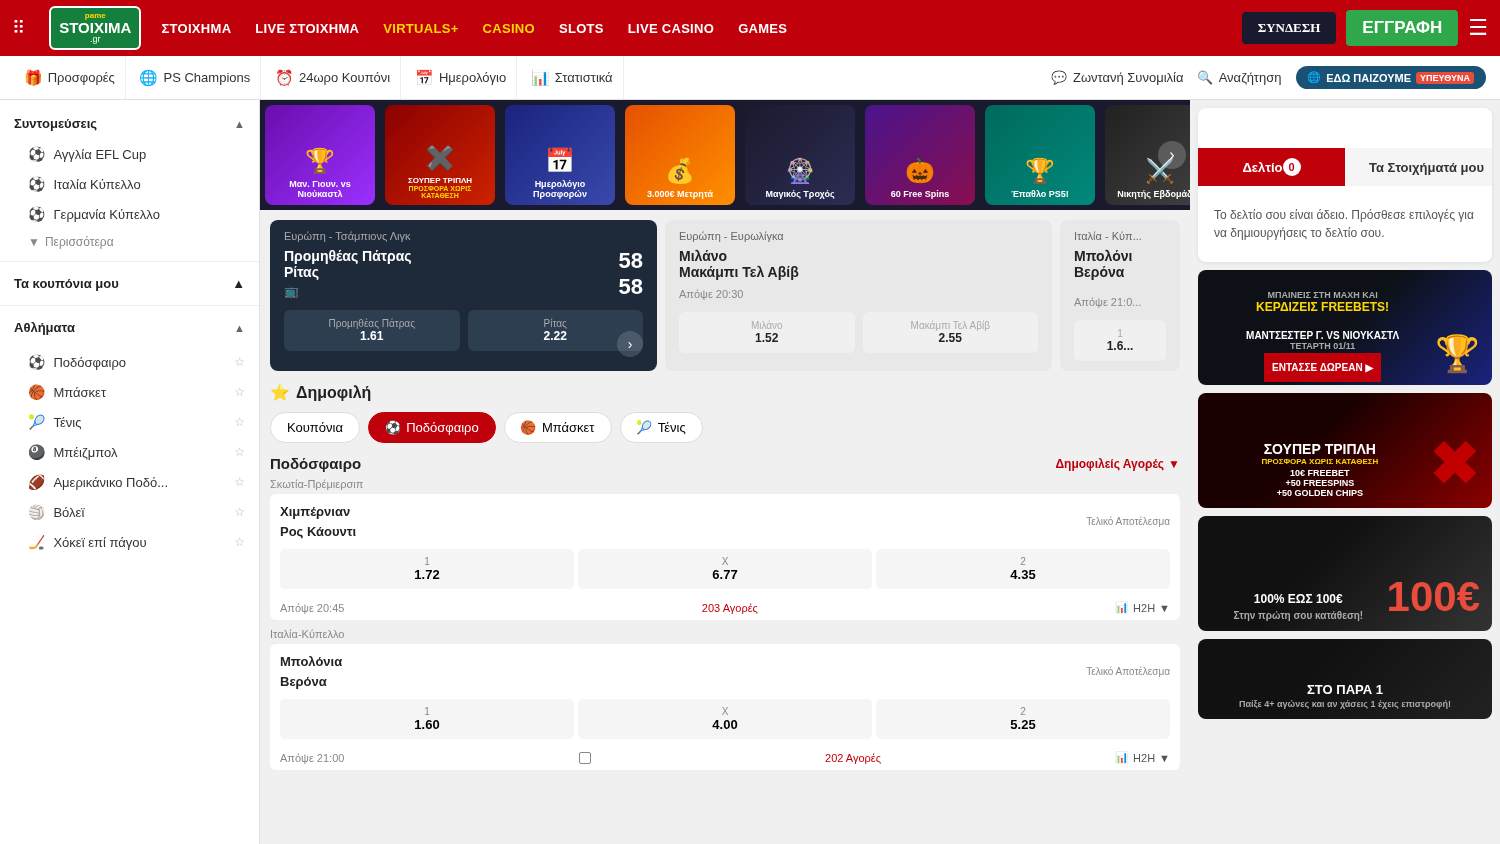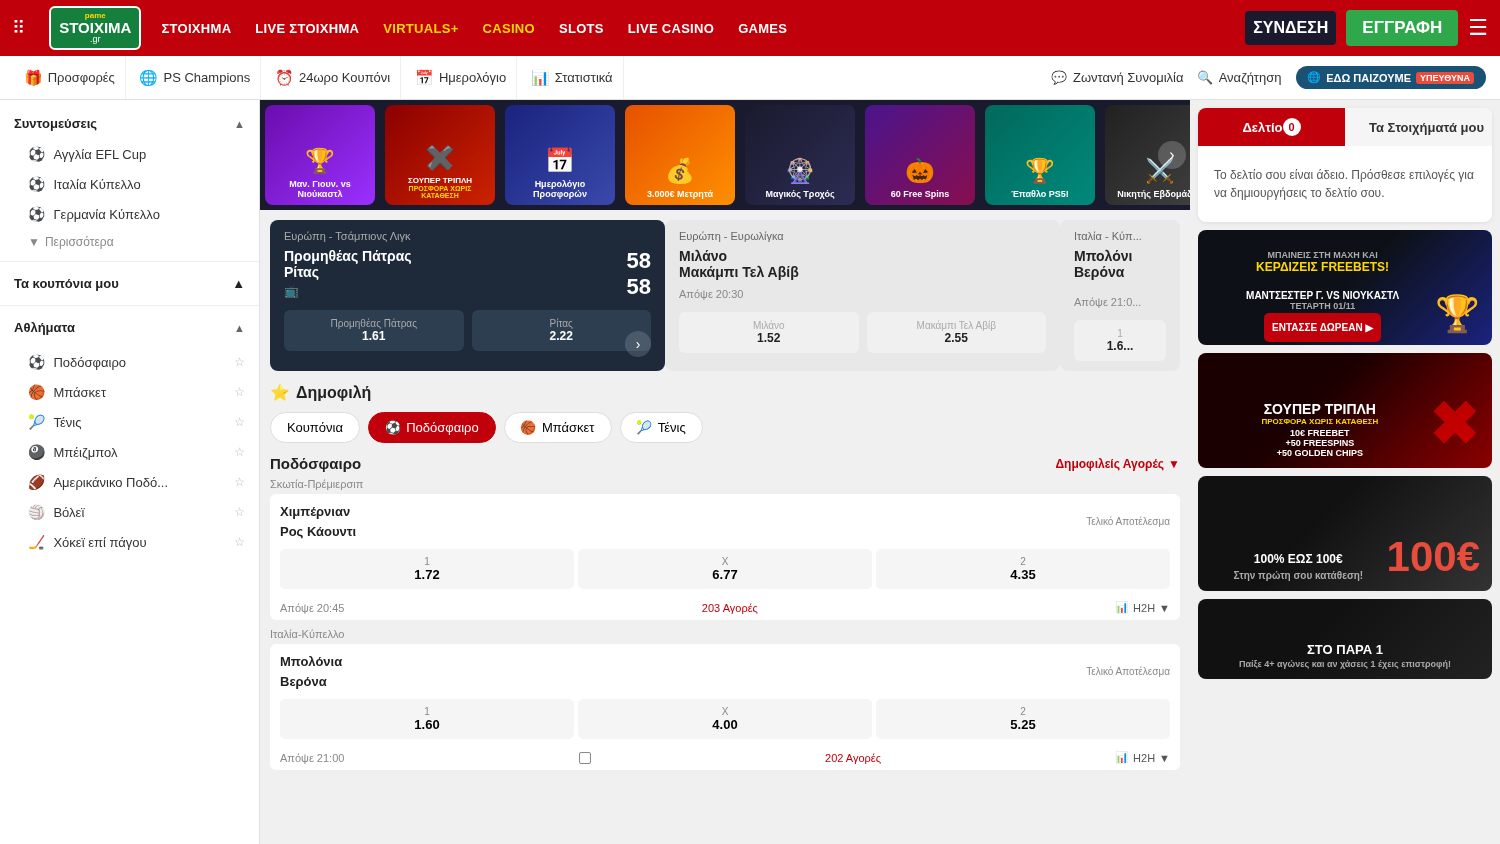--- a/index.html
+++ b/index.html
@@ -52,24 +52,25 @@
     .nav-right {
       display: flex;
       align-items: center;
       gap: 10px;
     }
     .btn-syndeseis {
       background: #1a1a2e;
       color: #fff;
       border: none;
       border-radius: 4px;
-      padding: 8px 8px;
-      font-weight: 700;
-      font-size: 16px;
-      cursor: pointer;
+      padding: 8px 16px;
+      font-weight: 700;
+      font-size: 13px;
+      cursor: pointer;
+      font-family: Liberation Serif, serif;
     }
     .btn-eggrafis {
       background: #2ea84b;
       color: #fff;
       border: none;
       border-radius: 4px;
       padding: 8px 16px;
       font-weight: 700;
       font-size: 17px;
       cursor: pointer;
@@ -280,20 +281,21 @@
       gap: 0;
       padding: 10px 10px 0 10px;
       overflow: hidden;
     }
     .live-card {
       background: #1e2a3a;
       border-radius: 8px;
       color: #fff;
       flex: 1;
       min-width: 0;
+      margin-right: 8px;
       padding: 10px 14px;
       position: relative;
     }
     .live-card:last-child { margin-right: 0; }
     .live-card-league {
       font-size: 11px;
       color: #aaa;
       margin-bottom: 6px;
     }
     .live-card-teams {
@@ -483,20 +485,21 @@
       padding: 10px 8px;
       text-align: center;
       font-weight: 700;
       font-size: 13px;
       cursor: pointer;
       background: #c0000a;
       color: #fff;
       display: flex;
       align-items: center;
       justify-content: center;
+      margin-top: 40px;
     }
     .betslip-tab.inactive {
       background: #f5f5f5;
       color: #333;
       justify-content: flex-end;
     }
     .betslip-badge {
       background: #fff;
       color: #c0000a;
       border-radius: 50%;
@@ -936,21 +939,21 @@
     </div>
 
     <div class="ad-banner ps-champ" style="position:relative;height:115px;background:linear-gradient(135deg,#0d1117 50%,#1a237e 100%);">
       <div class="ad-banner-inner">
         <div style="flex:1;">
           <div style="font-size:9px;color:#aaa;">ΜΠΑΙΝΕΙΣ ΣΤΗ ΜΑΧΗ ΚΑΙ</div>
           <div style="font-size:12px;font-weight:900;color:#ffd700;">ΚΕΡΔΙΖΕΙΣ FREEBETS!</div>
           <div style="font-size:10px;color:#fff;margin-top:16px;">ΜΑΝΤΣΕΣΤΕΡ Γ. VS ΝΙΟΥΚΑΣΤΛ</div>
           <div style="font-size:9px;color:#aaa;">ΤΕΤΑΡΤΗ 01/11</div>
           <div style="margin-top:6px;">
-            <span style="background:#c0000a;color:#fff;border-radius:5px;padding:9px 8px;font-size:10px;font-weight:700;cursor:pointer;">ΕΝΤΑΣΣΕ ΔΩΡΕΑΝ ▶</span>
+            <span style="background:#c0000a;color:#fff;border-radius:0;padding:9px 8px;font-size:10px;font-weight:700;cursor:pointer;">ΕΝΤΑΣΣΕ ΔΩΡΕΑΝ ▶</span>
           </div>
         </div>
         <div style="font-size:36px;">🏆</div>
       </div>
     </div>
 
     <div class="ad-banner super-tripla" style="position:relative;height:115px;background:linear-gradient(135deg,#1a0000 40%,#8b0000 100%);">
       <div class="ad-banner-inner">
         <div style="flex:1;">
           <div style="font-size:14px;font-weight:900;color:#fff;">ΣΟΥΠΕΡ ΤΡΙΠΛΗ</div>

